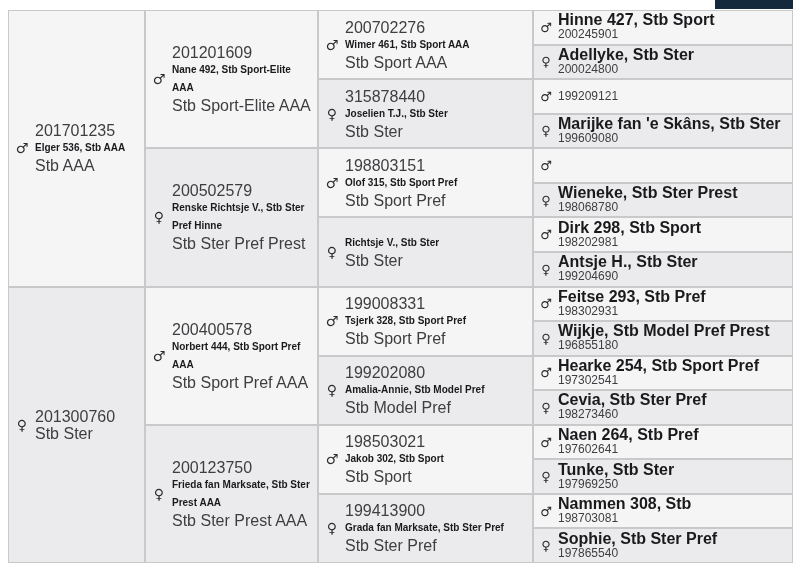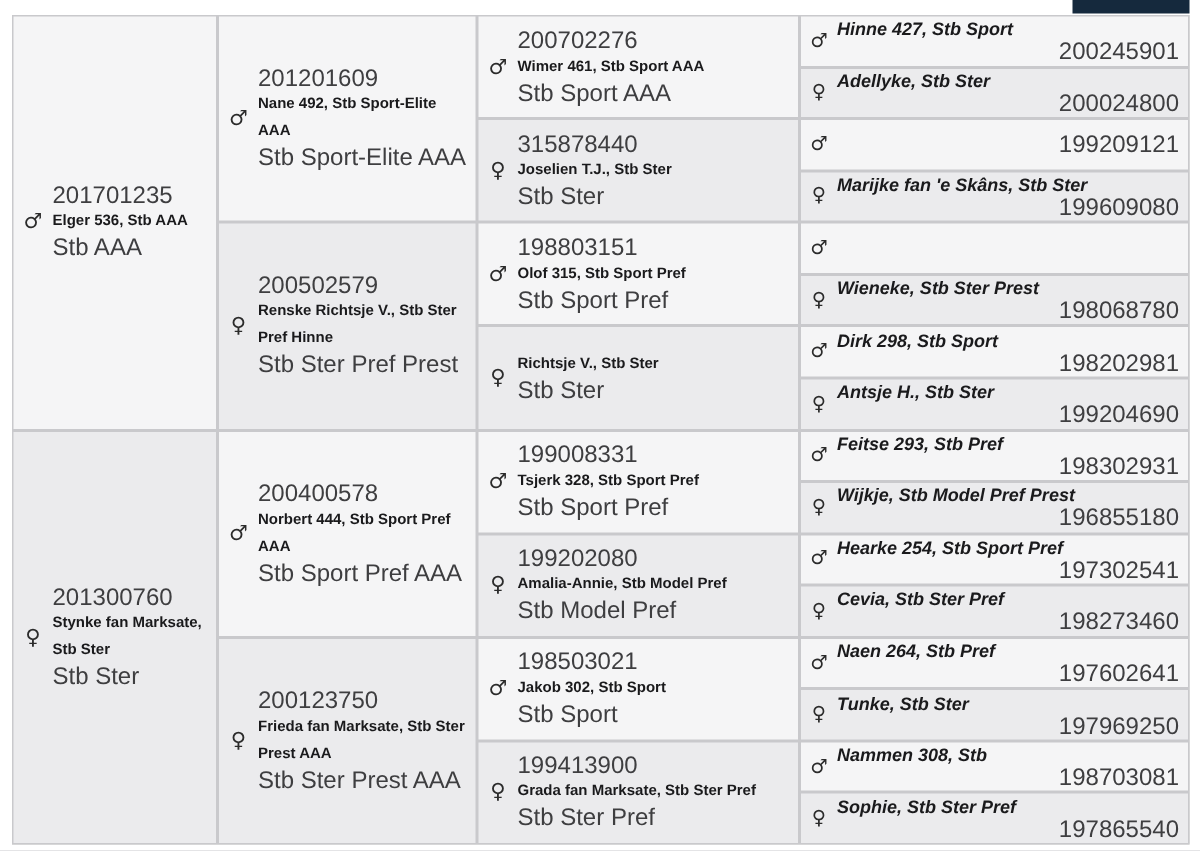--- a/index.html
+++ b/index.html
@@ -21,43 +21,42 @@
   .lt { background:#f5f5f6; }
   .dk { background:#ebebed; }
   .gicon {
     flex:0 0 26px; width:26px; text-align:center; color:#2b2b2b;
     font-size:14px; font-family:"DejaVu Sans", sans-serif; line-height:1;
   }
   .gen4 .gicon { flex:0 0 24px; width:24px; font-size:13px; }
   .txt { flex:1; padding-right:6px; min-width:0; }
   .num, .pred { font-size:16px; color:#3e3e40; line-height:17px; }
   .nm { font-size:10px; font-weight:bold; color:#1a1a1c; line-height:18px; }
-  .gen4 .nm  { font-size:12px; line-height:15px;font-style:italic; }
-  .gen4 .num { font-size:16px; line-height:15px;text-align:right; }
+  .gen4 .nm  { font-size:16px; line-height:15px; }
+  .gen4 .num { font-size:12px; line-height:15px; }
 </style>
 </head>
 <body>
 
 <div class="partial-btn"></div>
 
 <div class="pedigree">
 
   <div class="cell lt gen123" style="grid-area:1 / 1 / span 8 / 2">
     <span class="gicon">♂</span>
     <div class="txt">
       <div class="num">201701235</div>
       <div class="nm">Elger 536, Stb AAA</div>
       <div class="pred">Stb AAA</div>
     </div>
   </div>
   <div class="cell dk gen123" style="grid-area:9 / 1 / span 8 / 2">
     <span class="gicon">♀</span>
     <div class="txt">
       <div class="num">201300760</div>
-      <div class="nm">Stynke fan Marksate, Stb Ster</div>
       <div class="pred">Stb Ster</div>
     </div>
   </div>
 
   <div class="cell lt gen123" style="grid-area:1 / 2 / span 4 / 3">
     <span class="gicon">♂</span>
     <div class="txt">
       <div class="num">201201609</div>
       <div class="nm">Nane 492, Stb Sport-Elite AAA</div>
       <div class="pred">Stb Sport-Elite AAA</div>

